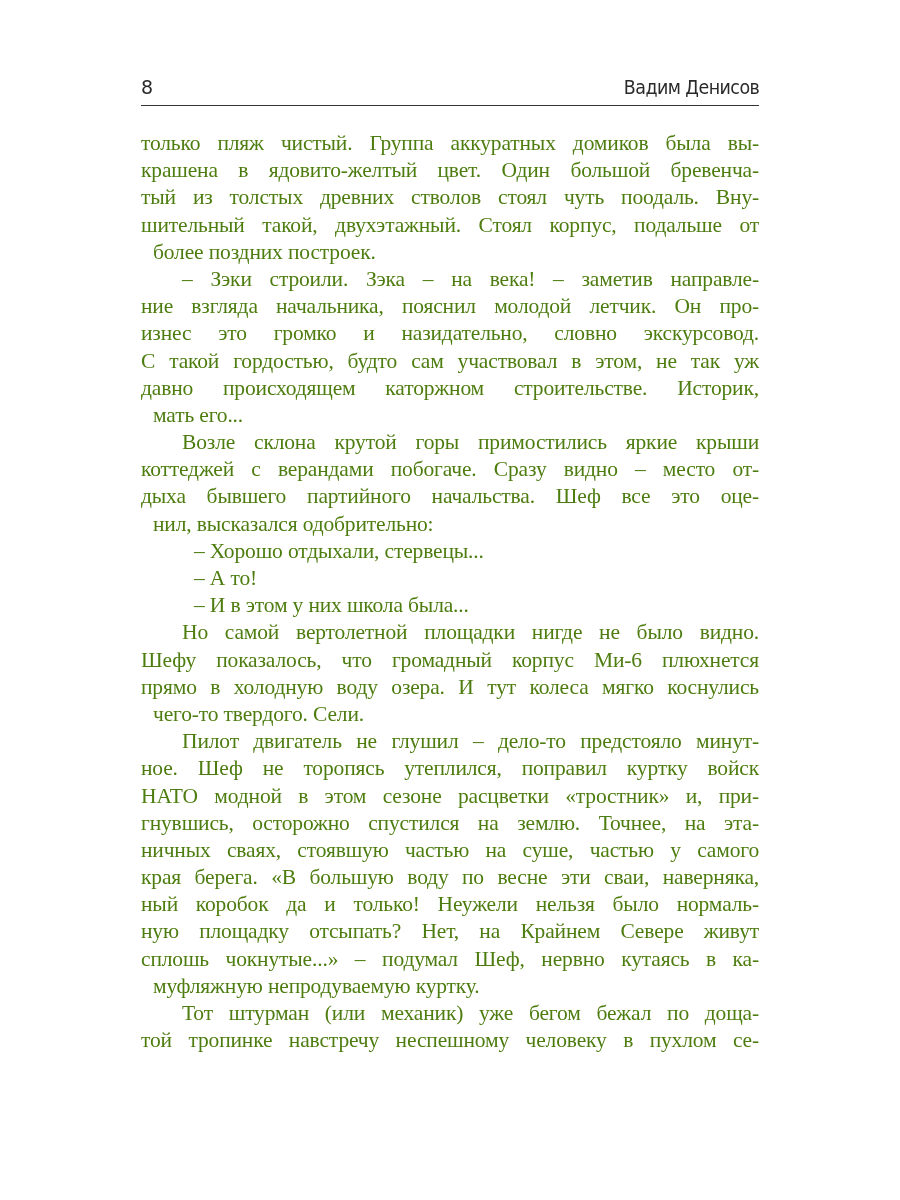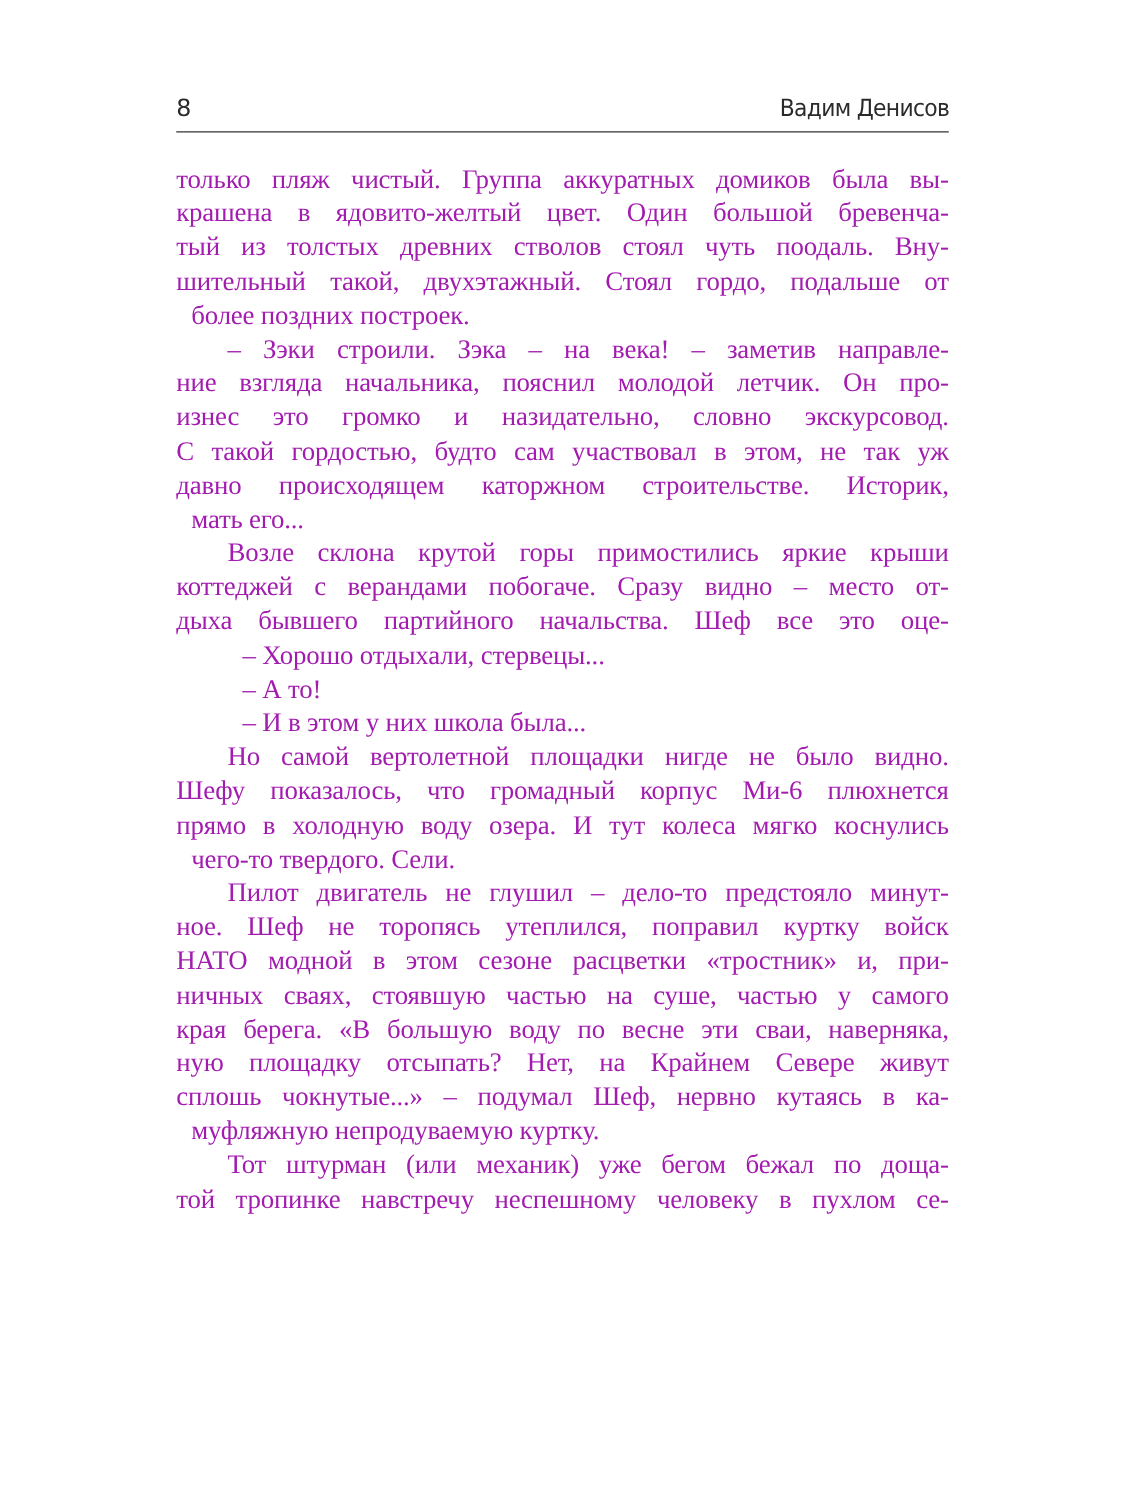--- a/index.html
+++ b/index.html
@@ -47,21 +47,21 @@
       background: #333333;
     }
     .text-block {
       position: absolute;
       left: 141px;
       top: 130px;
       width: 618px;
       font-family: "Liberation Serif", "DejaVu Serif", serif;
       font-size: 21.5px;
       line-height: 27.2px;
-      color: #a21caf;
+      color: #4d7c0f;
     }
     .line {
       display: block;
       height: 27.2px;
       white-space: nowrap;
       text-align: justify;
       text-align-last: justify;
       letter-spacing: -0.15px;
     }
     .line.last {
@@ -78,41 +78,44 @@
 <div class="header">
   <span class="page-number">8</span>
   <span class="running-head">Вадим Денисов</span>
 </div>
 <div class="rule"></div>
 
 <div class="text-block" id="text-block">
     <span class="line">только пляж чистый. Группа аккуратных домиков была вы-</span>
     <span class="line">крашена в ядовито-желтый цвет. Один большой бревенча-</span>
     <span class="line">тый из толстых древних стволов стоял чуть поодаль. Вну-</span>
-    <span class="line">шительный такой, двухэтажный. Стоял гордо, подальше от</span>
+    <span class="line">шительный такой, двухэтажный. Стоял корпус, подальше от</span>
     <span class="line last">более поздних построек.</span>
     <span class="line indent">– Зэки строили. Зэка – на века! – заметив направле-</span>
     <span class="line">ние взгляда начальника, пояснил молодой летчик. Он про-</span>
     <span class="line">изнес это громко и назидательно, словно экскурсовод.</span>
     <span class="line">С такой гордостью, будто сам участвовал в этом, не так уж</span>
     <span class="line">давно происходящем каторжном строительстве. Историк,</span>
     <span class="line last">мать его...</span>
     <span class="line indent">Возле склона крутой горы примостились яркие крыши</span>
     <span class="line">коттеджей с верандами побогаче. Сразу видно – место от-</span>
     <span class="line">дыха бывшего партийного начальства. Шеф все это оце-</span>
+    <span class="line last">нил, высказался одобрительно:</span>
     <span class="line indent last">– Хорошо отдыхали, стервецы...</span>
     <span class="line indent last">– А то!</span>
     <span class="line indent last">– И в этом у них школа была...</span>
     <span class="line indent">Но самой вертолетной площадки нигде не было видно.</span>
     <span class="line">Шефу показалось, что громадный корпус Ми-6 плюхнется</span>
     <span class="line">прямо в холодную воду озера. И тут колеса мягко коснулись</span>
     <span class="line last">чего-то твердого. Сели.</span>
     <span class="line indent">Пилот двигатель не глушил – дело-то предстояло минут-</span>
     <span class="line">ное. Шеф не торопясь утеплился, поправил куртку войск</span>
     <span class="line">НАТО модной в этом сезоне расцветки «тростник» и, при-</span>
+    <span class="line">гнувшись, осторожно спустился на землю. Точнее, на эта-</span>
     <span class="line">ничных сваях, стоявшую частью на суше, частью у самого</span>
     <span class="line">края берега. «В большую воду по весне эти сваи, наверняка,</span>
+    <span class="line">ный коробок да и только! Неужели нельзя было нормаль-</span>
     <span class="line">ную площадку отсыпать? Нет, на Крайнем Севере живут</span>
     <span class="line">сплошь чокнутые...» – подумал Шеф, нервно кутаясь в ка-</span>
     <span class="line last">муфляжную непродуваемую куртку.</span>
     <span class="line indent">Тот штурман (или механик) уже бегом бежал по доща-</span>
     <span class="line">той тропинке навстречу неспешному человеку в пухлом се-</span>
   </div>
 
 </body></html>

